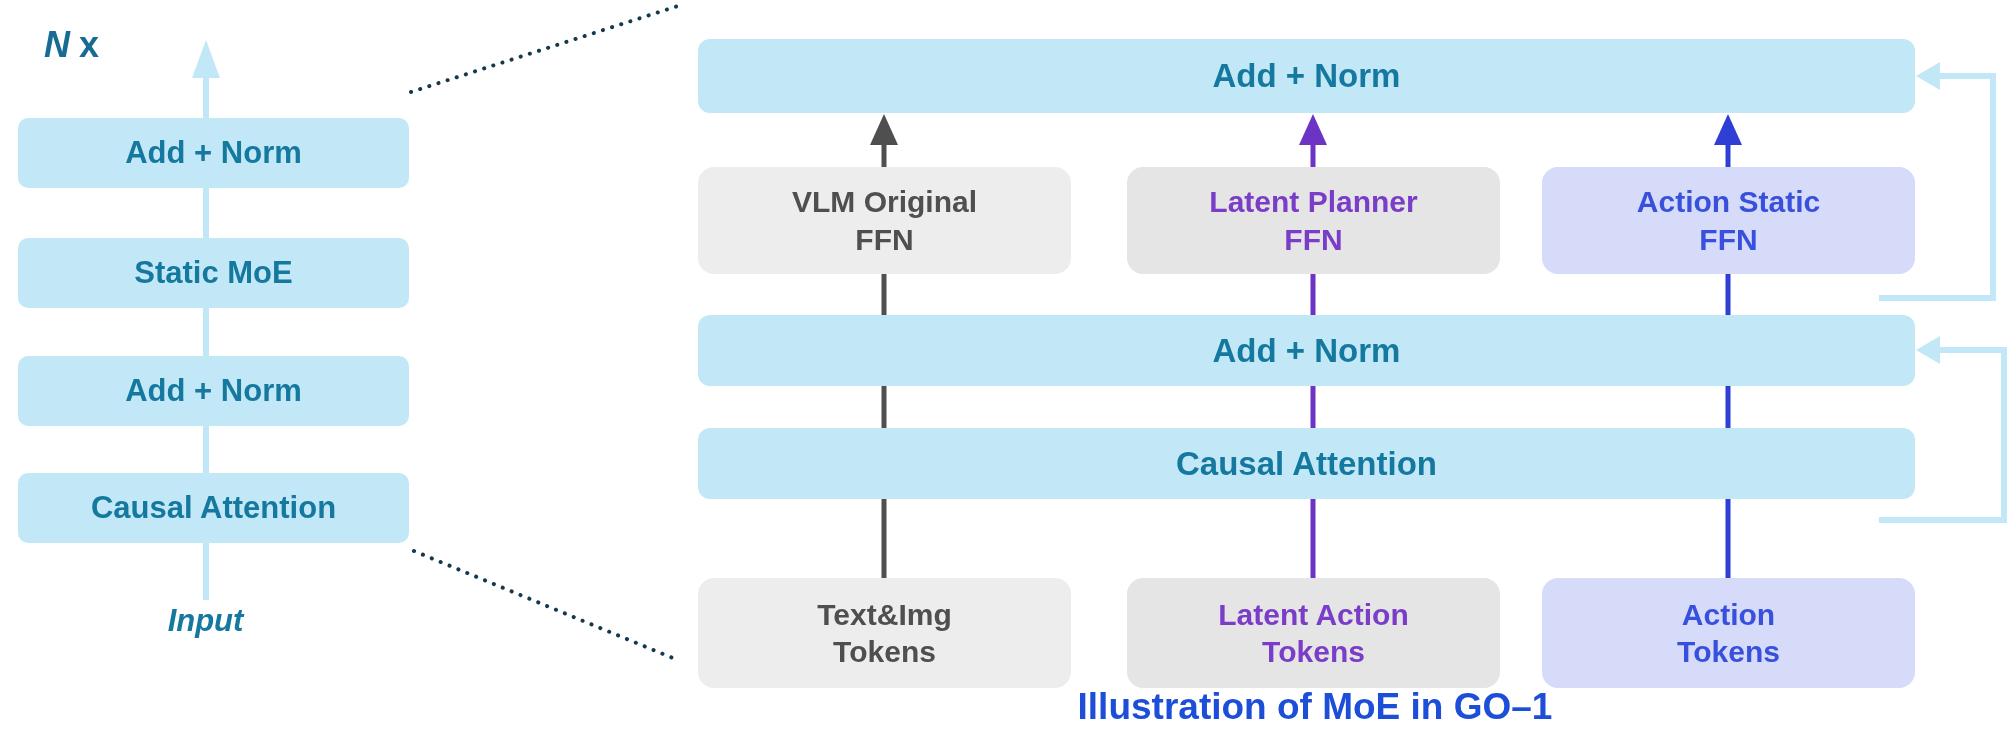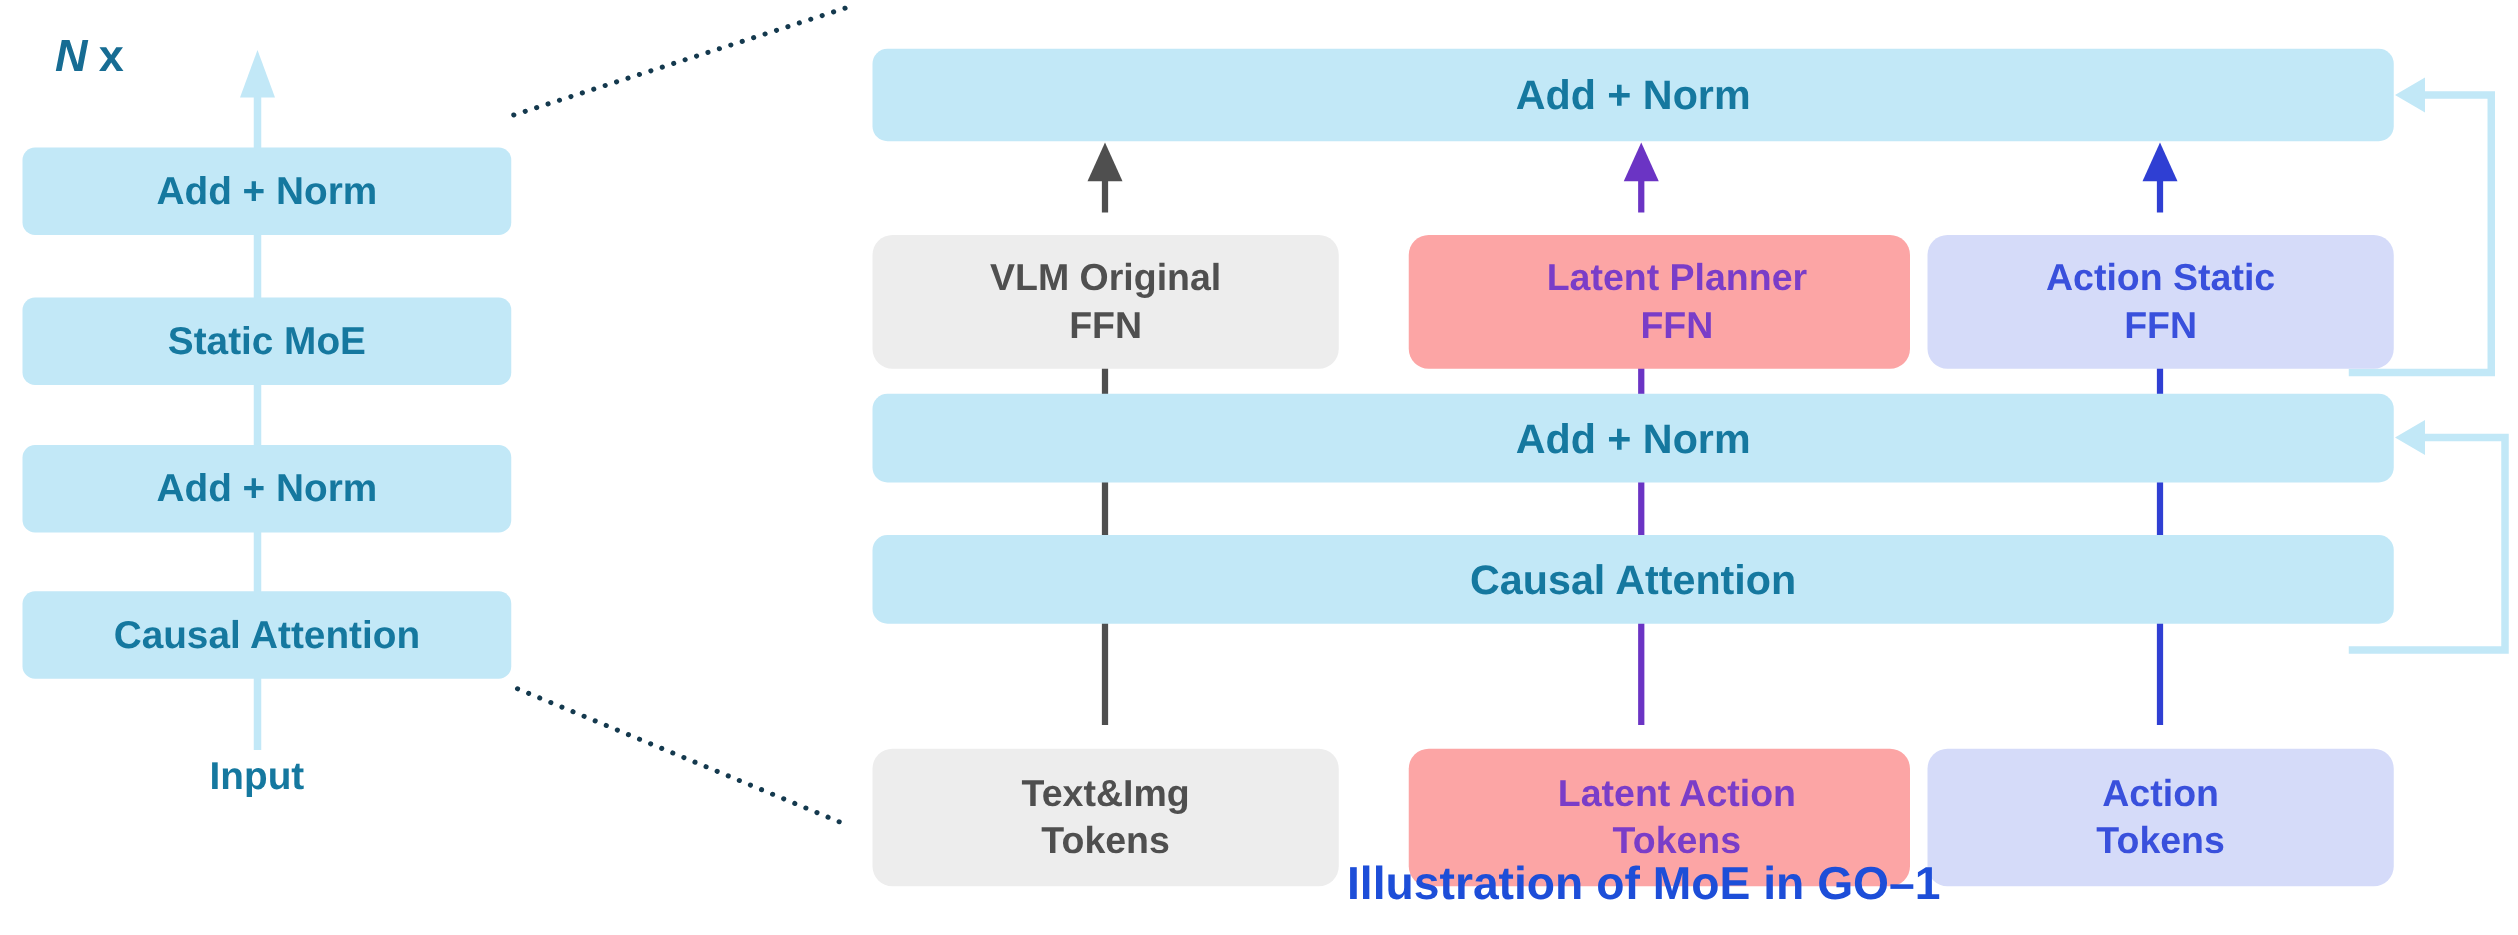--- a/index.html
+++ b/index.html
@@ -22,44 +22,44 @@
   }
   #lb1 { top: 118px; } #lb2 { top: 238px; } #lb3 { top: 356px; } #lb4 { top: 473px; }
   #nlabel {
     position: absolute; left: 44px; top: 24px; z-index: 2;
     font-size: 36px; font-weight: 700; color: #176C93;
   }
   #nlabel .it { font-style: italic; }
   #nlabel .xr { margin-left: 9px; font-style: normal; }
   #inputlabel {
     position: absolute; left: 10px; top: 603px; width: 391px; z-index: 2;
-    text-align: center; font-size: 31px; font-weight: 700; color: #15789F;
+    text-align: center; font-size: 31px; font-weight: 700; color: #15789F; font-style: italic;
   }
 
   
   .bar {
     position: absolute; left: 698px; width: 1217px;
     background: #C2E8F7; color: #15789F; border-radius: 12px;
     display: flex; align-items: center; justify-content: center;
     font-weight: 700; font-size: 33px; z-index: 2;
   }
   #topbar  { top: 39px;  height: 74px; }
   #midbar  { top: 315px; height: 71px; }
   #attnbar { top: 428px; height: 71px; }
 
   .cell {
     position: absolute; width: 373px; border-radius: 16px; z-index: 2;
     display: flex; flex-direction: column; align-items: center; justify-content: center;
-    font-weight: 700; font-size: 30px; line-height: 1.24; text-align: center; margin-top: 21px;
+    font-weight: 700; font-size: 30px; line-height: 1.24; text-align: center;
   }
   .expert { top: 167px; height: 107px; }
   .token  { top: 578px; height: 110px; }
   .c1 { left: 698px; } .c2 { left: 1127px; } .c3 { left: 1542px; }
   .gray   { background: #EDEDED; color: #4F4F4F; }
-  .purple { background: #fca5a5; color: #7A3DC8; padding-left: 28px; }
+  .purple { background: #e5e5e5; color: #7A3DC8; }
   .blue   { background: #D5DBF9; color: #3950DC; }
 
   #caption {
     position: absolute; left: 700px; top: 686px; width: 1230px; z-index: 2;
     text-align: center; font-size: 37px; font-weight: 700; color: #1d4ed8;
   }
 </style>
 </head>
 <body>
 

